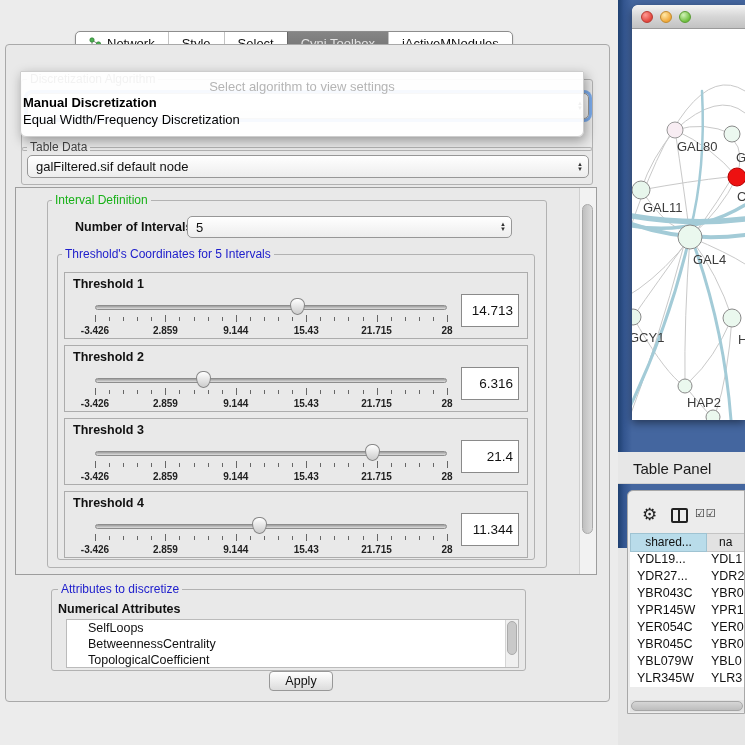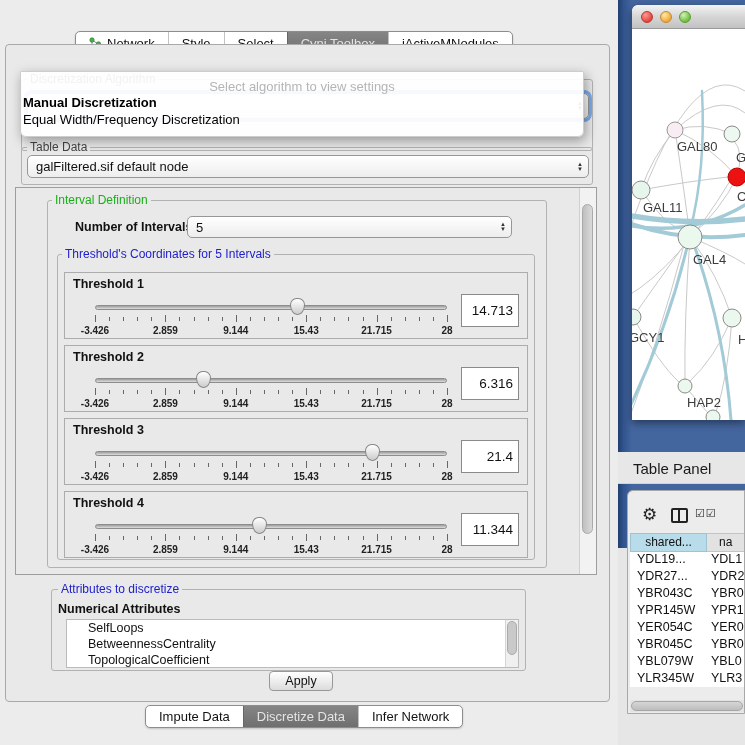--- a/index.html
+++ b/index.html
@@ -361,31 +361,20 @@
             <div class="li">TopologicalCoefficient</div>
           </div>
         <div class="lscroll">
             <div class="lthumb"></div>
           </div>
       </div>
 
       <button class="applybtn">Apply</button>
     </div>
 
-    <div class="seg botseg">
-      <span class="s">
-          <span>Impute Data</span>
-        </span>
-      <span class="s active">
-          <span>Discretize Data</span>
-        </span>
-      <span class="s">
-          <span>Infer Network</span>
-        </span>
-    </div>
   </div>
 
   <div class="right">
     <div class="desktop">
       <div class="netwin">
         <div class="nettitle">
           <span class="light l-red"></span>
           <span class="light l-yel"></span>
           <span class="light l-grn"></span>
         </div>

